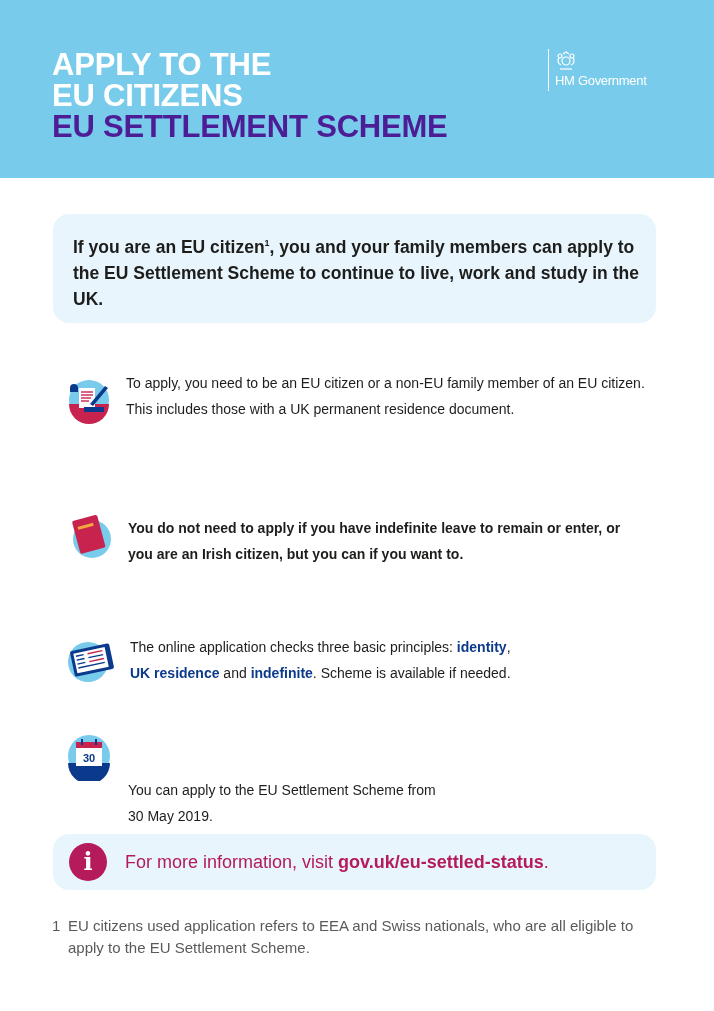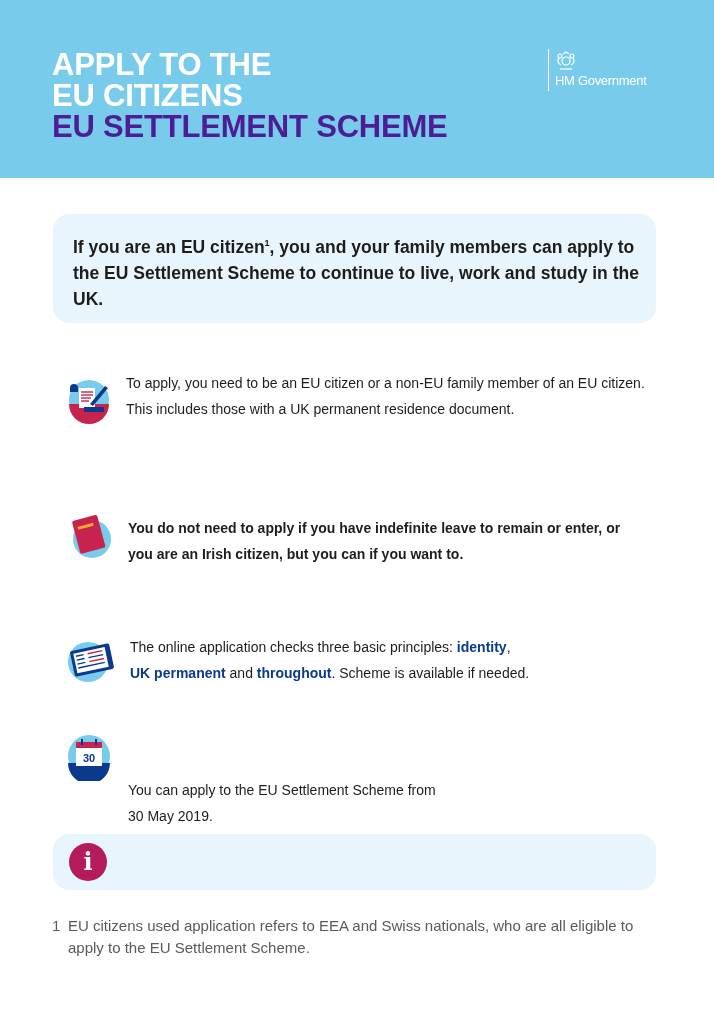--- a/index.html
+++ b/index.html
@@ -131,36 +131,37 @@
         <line x1="11" y1="17" x2="19" y2="17" stroke="#0b3a8c"></line>
         <line x1="23" y1="17" x2="38" y2="17" stroke="#c8234f"></line>
         <line x1="11" y1="21" x2="19" y2="21" stroke="#0b3a8c"></line>
         <line x1="23" y1="21" x2="38" y2="21" stroke="#0b3a8c"></line>
         <line x1="11" y1="25" x2="19" y2="25" stroke="#0b3a8c"></line>
         <line x1="23" y1="25" x2="38" y2="25" stroke="#c8234f"></line>
         <line x1="11" y1="29" x2="38" y2="29" stroke="#0b3a8c"></line>
       </g>
     </g>
   </svg>
-  <p style="left:66px;top:0;width:540px;"><span>The online application checks three basic principles: </span><b>identity</b><span>, </span><br><b>UK permanent</b><span> and </span><b>throughout</b><span>. Scheme is available if needed.</span></p>
+  <p style="left:66px;top:0;width:540px;"><span>The online application checks three basic principles: </span><b>identity</b><span>, </span><br><b>UK residence</b><span> and </span><b>indefinite</b><span>. Scheme is available if needed.</span></p>
 </div>
 
 <div class="item" style="top:729px;height:60px;">
   <svg class="icon" style="top:2px;left:0;" viewBox="0 0 50 50">
     <circle cx="25" cy="25" r="21" fill="#79cbeb"></circle>
     <path d="M4 32 A21 21 0 0 0 46 32 Z" fill="#0b3a8c"></path>
     <rect x="12" y="11" width="26" height="24" fill="#ffffff"></rect>
     <rect x="12" y="11" width="26" height="6" fill="#c8234f"></rect>
     <rect x="17" y="8" width="2" height="6" fill="#0b3a8c"></rect>
     <rect x="31" y="8" width="2" height="6" fill="#0b3a8c"></rect>
     <text x="25" y="31" text-anchor="middle" font-family="Liberation Sans, sans-serif" font-weight="700" font-size="11" fill="#0b3a8c">30</text>
   </svg>
   <p style="left:64px;top:0;width:520px;margin-top:48px;"><span>You can apply to the EU Settlement Scheme from</span><br><span>30 May 2019.</span></p>
 </div>
 
 <div class="more">
   <div class="info-icon">i</div>
+  <p><span>For more information, visit </span><a>gov.uk/eu-settled-status</a><span>.</span></p>
 </div>
 
 <div class="footnote">
   <span class="num">1</span>
   <span class="txt">EU citizens used application refers to EEA and Swiss nationals, who are all eligible to apply to the EU Settlement Scheme.</span>
 </div>
 
 </body></html>

